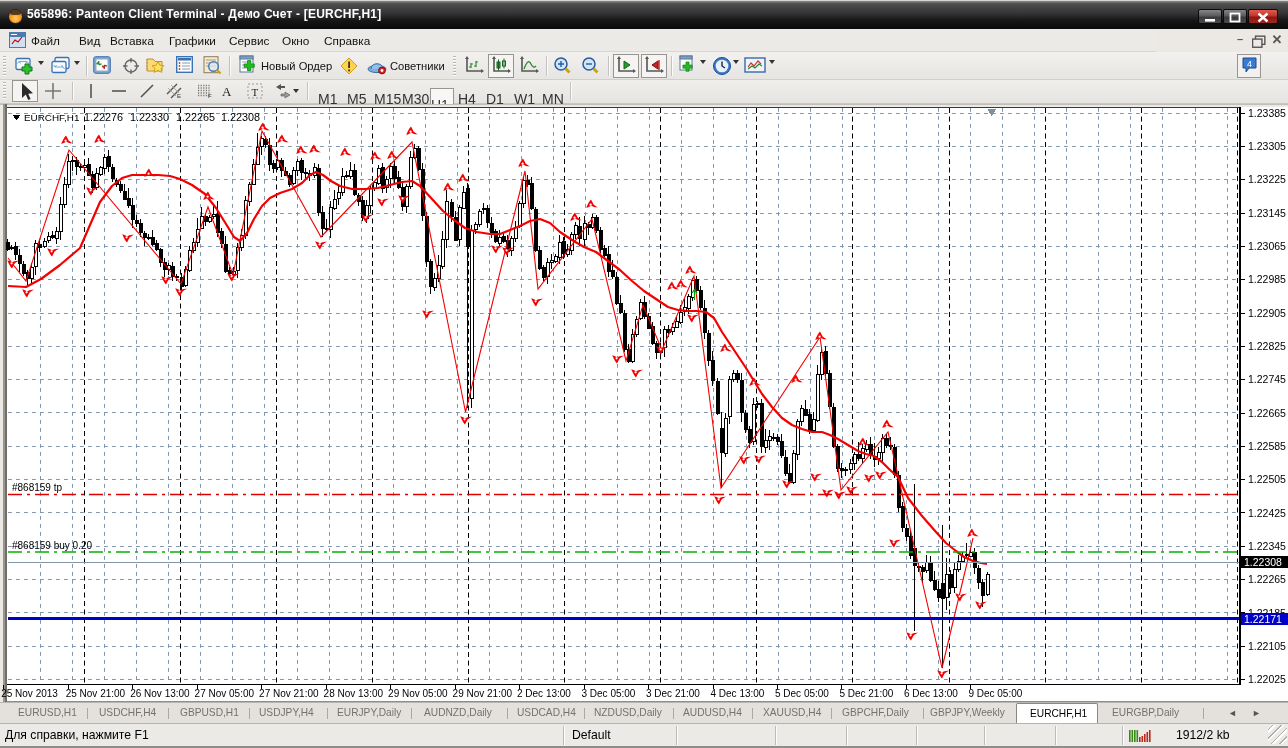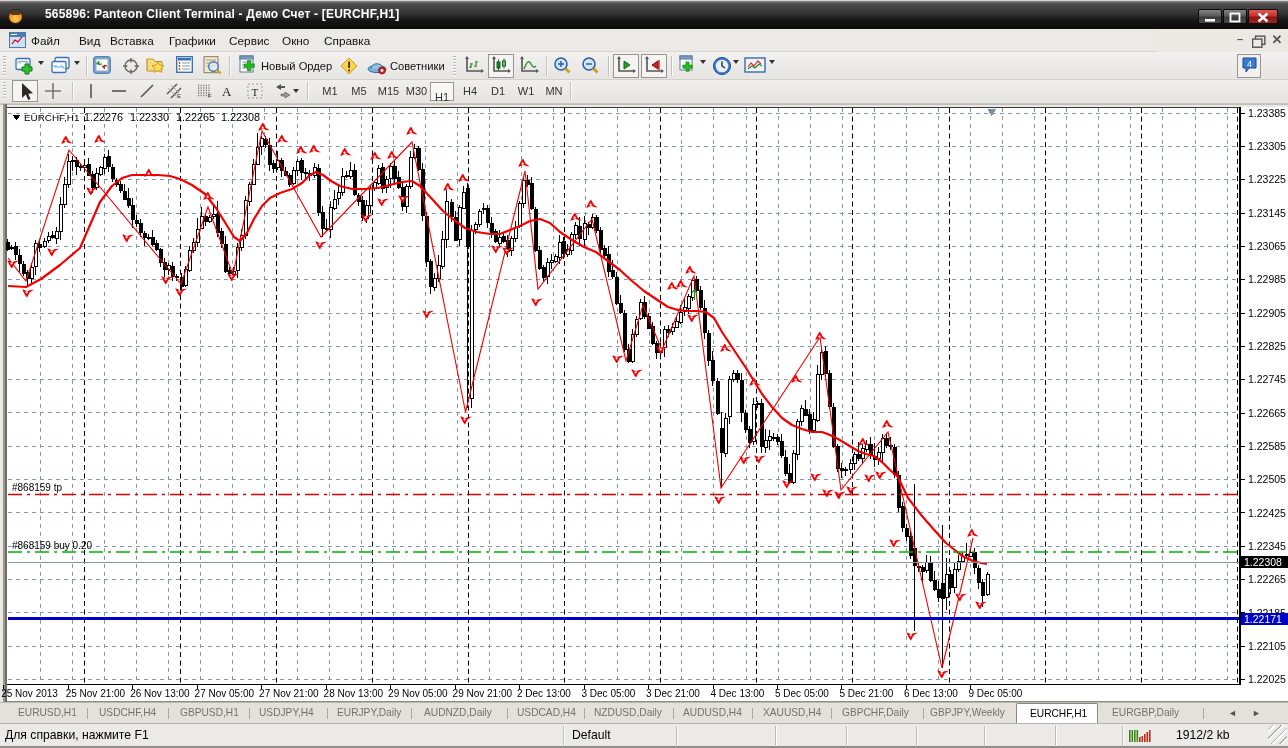--- a/index.html
+++ b/index.html
@@ -2,42 +2,42 @@
 <html><head><meta charset="utf-8"><title>Terminal</title>
 <style>
 * { margin:0; padding:0; box-sizing:border-box; }
 html,body { width:1288px; height:748px; overflow:hidden; }
 body { font-family:"Liberation Sans", sans-serif; background:#ece9e4; position:relative; }
 #frame { position:absolute; left:0; top:0; width:1288px; height:748px; background:#ece9e4; }
 
 #titlebar { position:absolute; left:0; top:0; width:1288px; height:29px;
   background:linear-gradient(#8a8a8a 0%, #4e4e4e 10%, #333 45%, #151515 70%, #0a0a0a 100%);
   border-top:1px solid #d8d5d0; }
-#title-text { position:absolute; left:27px; top:6px; color:#fff; font-size:12px; font-weight:bold; letter-spacing:0.2px;margin-left:18px; }
+#title-text { position:absolute; left:27px; top:6px; color:#fff; font-size:12px; font-weight:bold; letter-spacing:0.2px; }
 #logo { position:absolute; left:8px; top:8px; width:15px; height:15px; border-radius:50%;
   background:radial-gradient(circle at 50% 65%, #ffd070 0%, #ff9a1a 45%, #e07800 75%, #9a5200 100%);
   border:1px solid #222; }
 #logo:before { content:""; position:absolute; left:1px; top:0px; width:11px; height:5px;
   background:rgba(40,40,40,.8); border-radius:50% 50% 40% 40%; }
 .tbtn { position:absolute; top:8px; width:24px; height:15px; border-radius:2px; border:1px solid #0a0a0a; }
 .tbtn.min { left:1198px; background:linear-gradient(#858585,#5a5a5a 45%,#3a3a3a 55%,#4a4a4a); }
 .tbtn.max { left:1223px; background:linear-gradient(#858585,#5a5a5a 45%,#3a3a3a 55%,#4a4a4a); }
 .tbtn.cls { left:1248px; width:30px; background:linear-gradient(#e05a50,#c0352c 45%,#8c1713 55%,#a02520); }
 
 #menubar { position:absolute; left:0; top:29px; width:1156px; height:23px; background:#ebeae7; border-bottom:1px solid #d9d6d1; }
 .menuitem { position:absolute; top:5px; font-size:11.8px; color:#111; }
 #childicon { position:absolute; left:9px; top:3px; width:17px; height:16px; }
 .wbtn { position:absolute; top:4px; width:14px; height:14px; color:#555; font-size:11px; text-align:center; line-height:13px; font-weight:bold;}
 
 #tb1 { position:absolute; left:0; top:52px; width:1288px; height:28px; background:linear-gradient(#f2f1ef,#e7e5e2); border-bottom:1px solid #d2d0cc; }
 #tb2 { position:absolute; left:0; top:80px; width:1288px; height:24px; background:linear-gradient(#f0efed,#e6e4e1); border-bottom:1px solid #c9c7c3; }
 .grip { position:absolute; width:3px; background:repeating-linear-gradient(to bottom,#b9b7b3 0 1px,#fdfdfd 1px 2px,transparent 2px 3px); }
 .vsep { position:absolute; width:1px; background:#c4c2be; box-shadow:1px 0 0 #fbfbfa; }
 .ticon { position:absolute; }
-.tf { position:absolute; top:2px; height:19px; font-size:11px; color:#333; text-align:center; padding-top:3px; }
+.tf { position:absolute; top:8px; height:19px; font-size:14px; color:#333; text-align:left; padding-top:3px; }
 .tf.on { background:#f8f7f6; border:1px solid #9a9792; padding-top:8px; }
 .tbox { position:absolute; border:1px solid #989590; background:#f5f4f2; }
 .tlabel { position:absolute; font-size:11.2px; color:#111; top:8px; }
 
 #tabbar { position:absolute; left:0; top:702px; width:1288px; height:21px; background:#e4e1dc; border-top:1px solid #b9b6b1; }
 .tab { position:absolute; top:4px; font-size:10.2px; color:#72726e; }
 .tabsep { position:absolute; top:5px; width:1px; height:11px; background:#aaa8a4; }
 #activetab { position:absolute; left:1016px; top:0px; width:82px; height:21px; background:#fff;
   border:1px solid #8a8782; border-bottom:none; border-radius:2px 2px 0 0; }
 #activetab span { position:absolute; left:13px; top:4px; font-size:10.2px; color:#000; }

